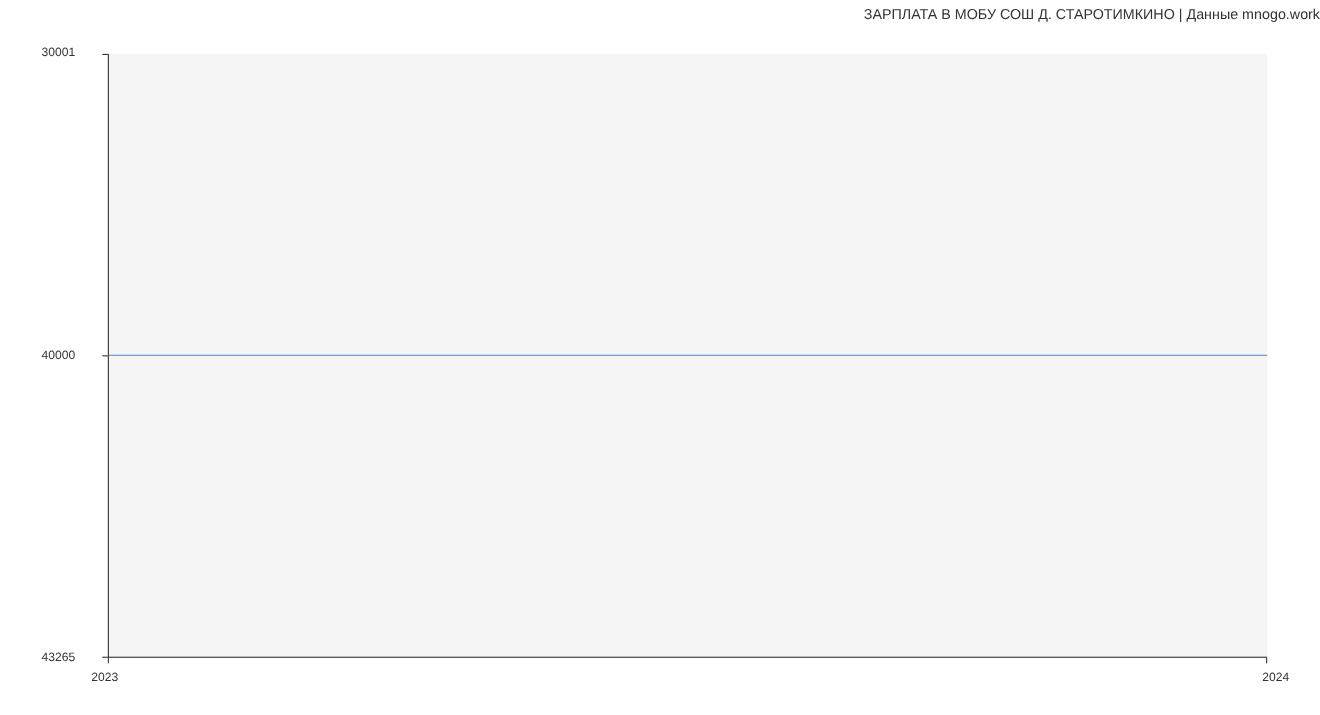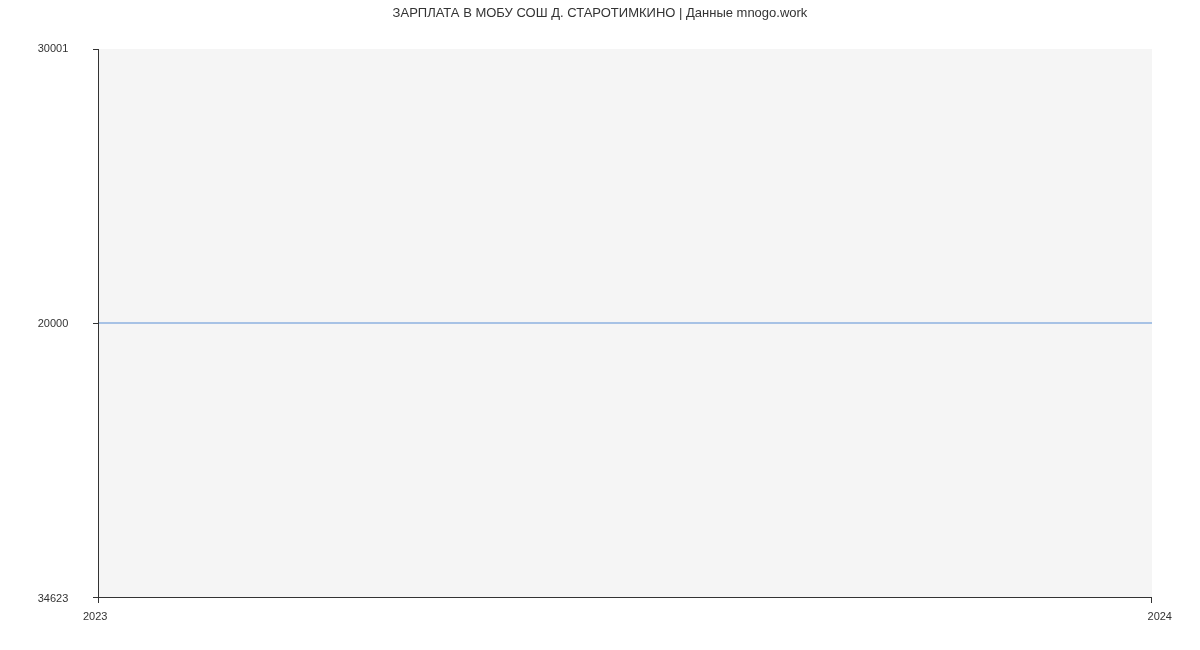--- a/index.html
+++ b/index.html
@@ -3,21 +3,21 @@
   <meta charset="utf-8">
   <style>
     * { margin: 0; padding: 0; box-sizing: border-box; }
     html, body { width: 1200px; height: 650px; font-family: Verdana, Geneva, sans-serif; background: #fff; }
     .chart-container { width: 1200px; height: 650px; position: relative; }
     .chart-title {
       position: absolute;
       top: 5px;
       left: 0;
       width: 100%;
-      text-align: center;
+      text-align: right;
       font-size: 13px;
       color: #333;
       font-weight: normal;
     }
     .plot-area {
       position: absolute;
       left: 98px;
       top: 49px;
       width: 1054px;
       height: 549px;
@@ -81,21 +81,21 @@
 
   <div class="plot-area">
     <div class="data-line"></div>
   </div>
 
   <div class="y-tick-mark top"></div>
   <div class="y-tick-mark mid"></div>
   <div class="y-tick-mark bot"></div>
 
   <div class="y-tick-label top">30001</div>
-  <div class="y-tick-label mid">20000</div>
-  <div class="y-tick-label bot">34623</div>
+  <div class="y-tick-label mid">40000</div>
+  <div class="y-tick-label bot">43265</div>
 
   <div class="x-tick-mark left"></div>
   <div class="x-tick-mark right"></div>
 
   <div class="x-tick-label left">2023</div>
   <div class="x-tick-label right">2024</div>
 </div>
 
 </body></html>

